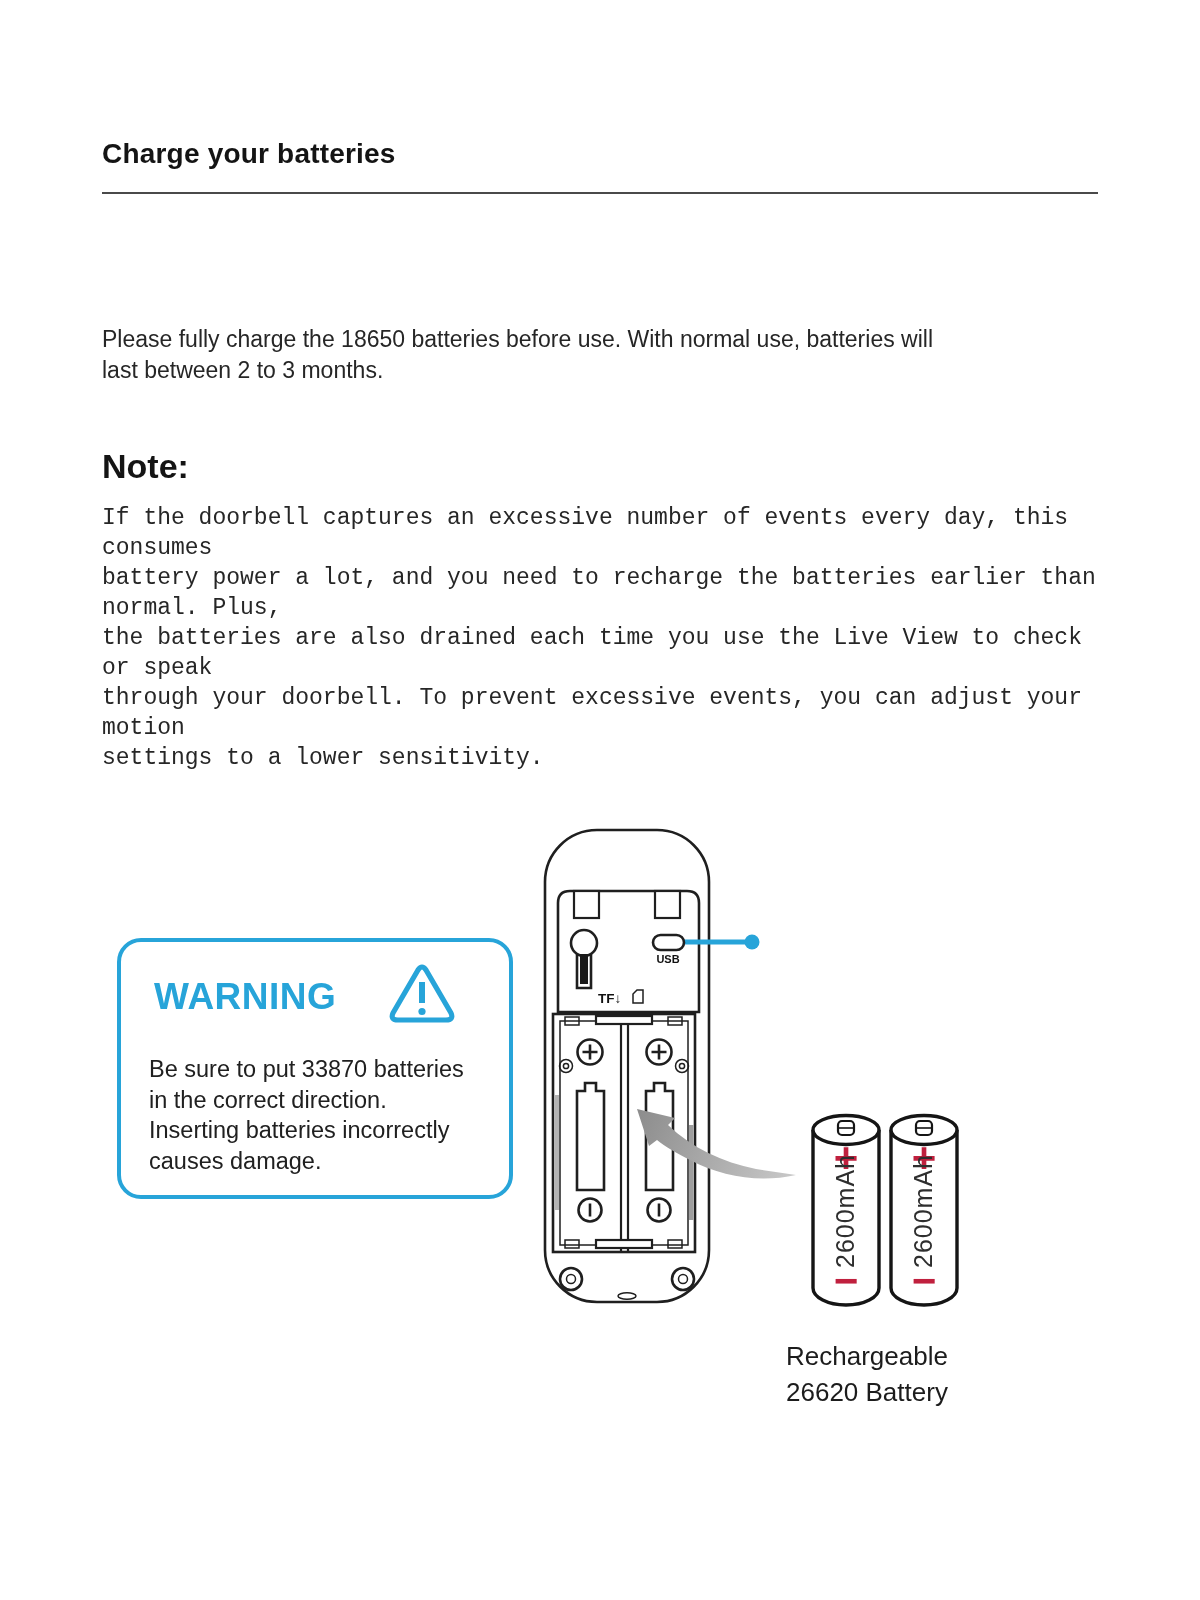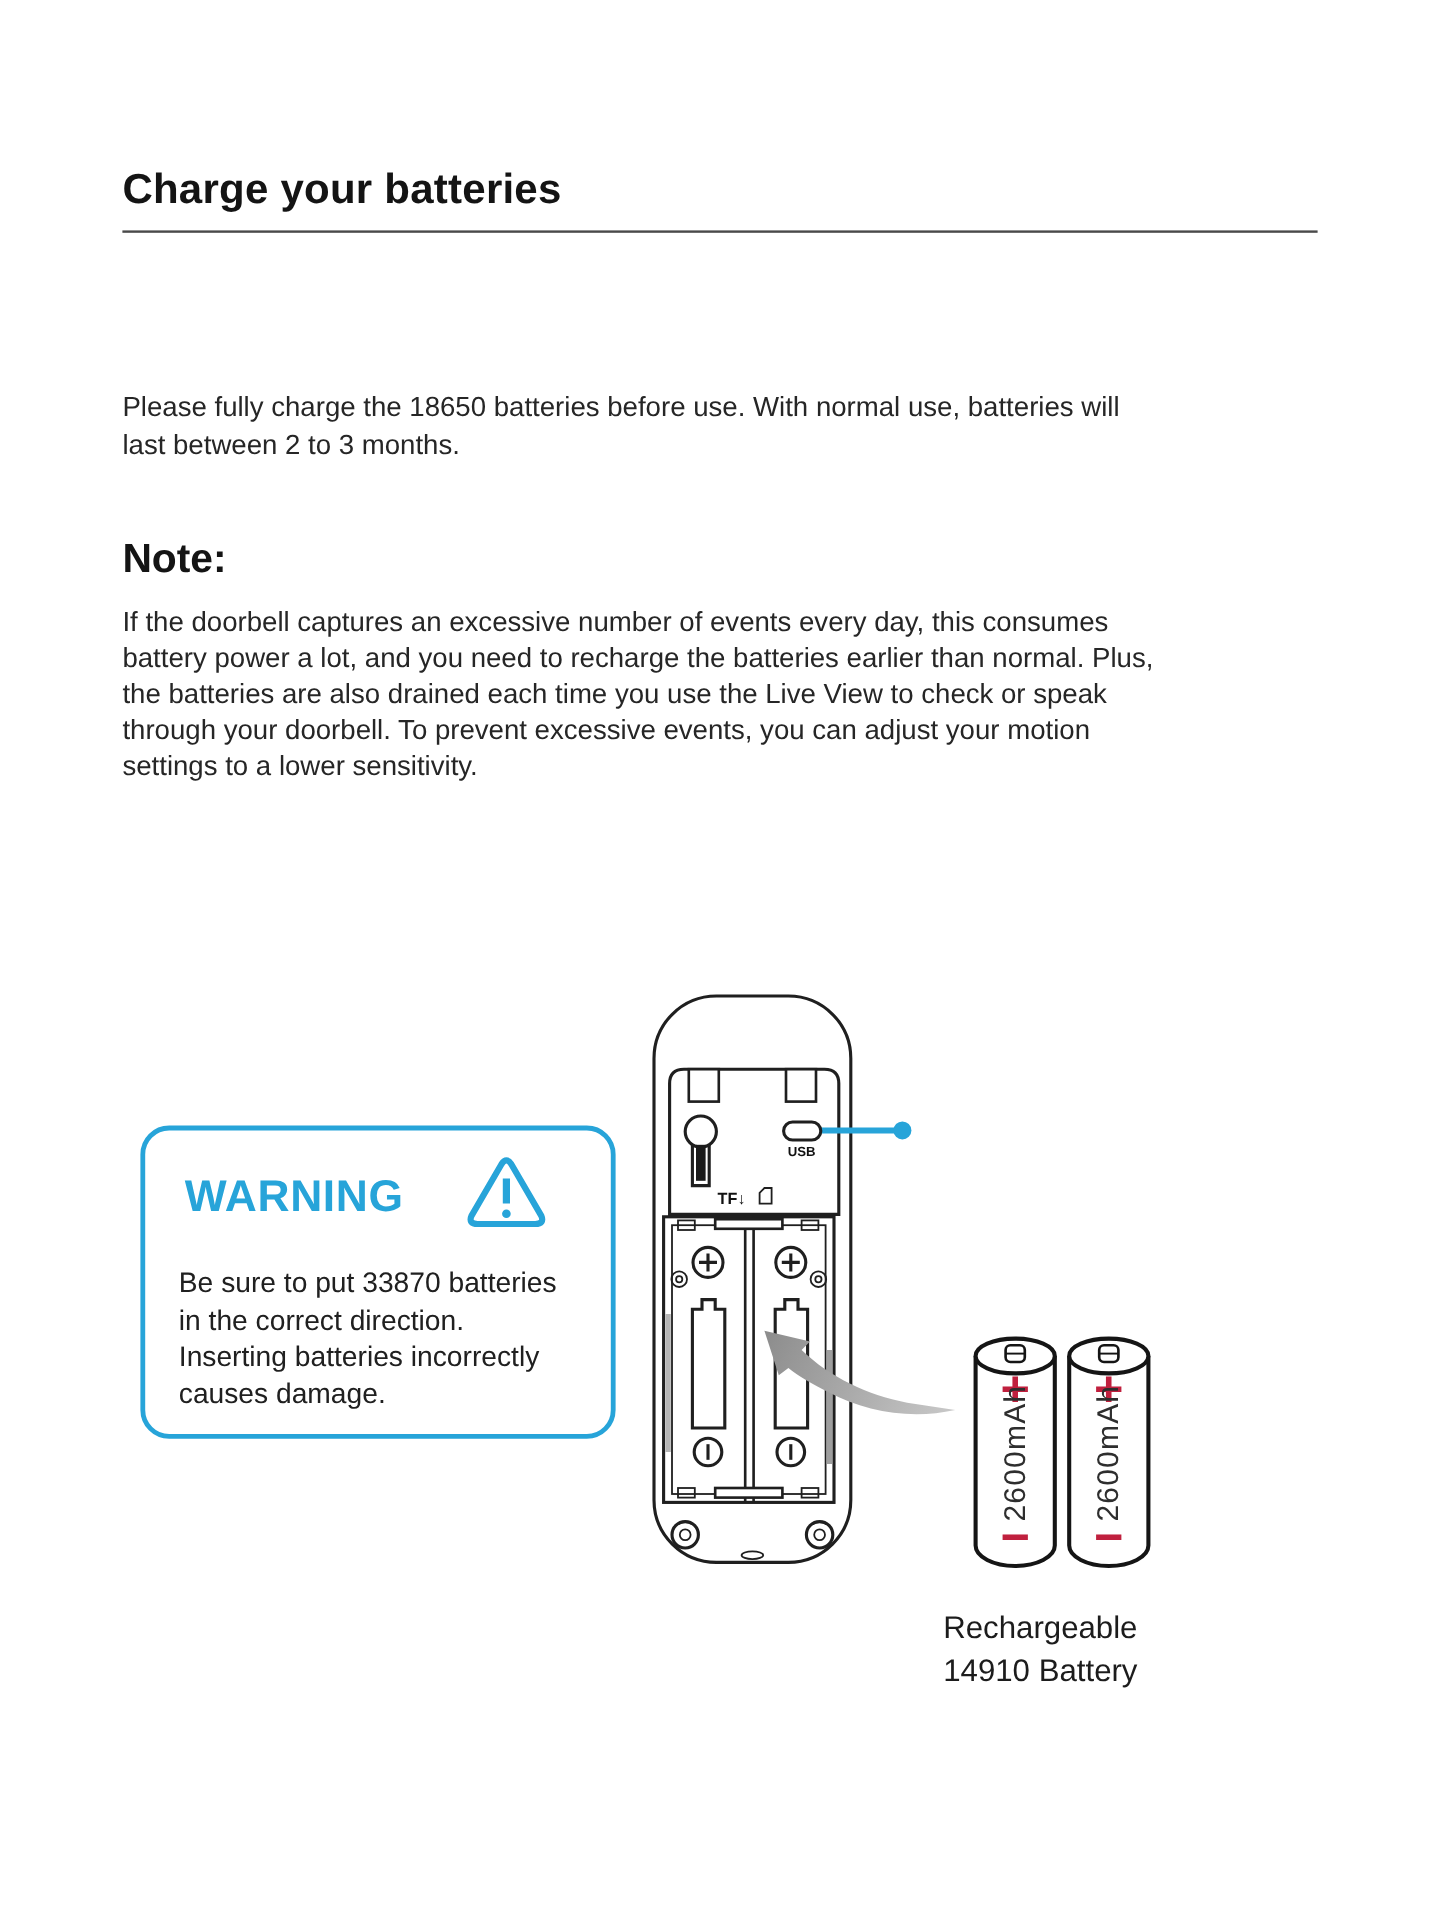--- a/index.html
+++ b/index.html
@@ -3,27 +3,27 @@
 <meta charset="utf-8">
 <style>
   html,body{margin:0;padding:0;background:#ffffff;}
   .page{
     position:relative;width:1200px;height:1600px;background:#ffffff;overflow:hidden;
     font-family:"Liberation Sans",sans-serif;color:#1c1c1c;
   }
   .abs{position:absolute;}
   .preline{white-space:pre-line;}
 
-  .doc-title{left:102px;top:138px;font-size:35px;font-weight:800;color:#141414;letter-spacing:.2px;}
+  .doc-title{left:102px;top:138px;font-size:28px;font-weight:800;color:#141414;letter-spacing:.2px;}
   .title-rule{left:102px;top:192px;width:996px;border-top:2px solid #4a4a4a;height:0;}
   .body-text{font-size:23px;line-height:31px;color:#262626;}
   .p1{left:102px;top:234px;width:1000px;}
   .p2{left:102px;top:324px;width:1000px;}
   .note-heading{left:102px;top:447px;font-size:34px;font-weight:800;color:#141414;}
-  .note-body{left:102px;top:503px;width:1000px;line-height:30px;}
+  .note-body{left:102px;top:503px;width:1000px;line-height:30px;font-family:Liberation Mono, monospace;}
 
   .warning-box{
     left:117px;top:938px;width:396px;height:261px;box-sizing:border-box;
     border:4px solid var(--accent,#27a4d9);border-radius:24px;background:#fff;
   }
   .warning-title{left:33px;top:36px;font-size:37px;font-weight:800;color:var(--accent,#27a4d9);letter-spacing:.5px;line-height:1;}
   .warning-tri{left:268px;top:20px;}
   .warning-body{left:28px;top:112px;font-size:23.5px;line-height:30.5px;color:#202020;}
 
   .callout{left:775px;top:924px;font-size:28px;font-weight:800;line-height:35px;color:var(--accent,#27a4d9);}
@@ -170,15 +170,15 @@
       <rect x="916" y="1121" width="16" height="14" rx="4" class="batthin"></rect>
       <line x1="916" y1="1128" x2="932" y2="1128" stroke="#151515" stroke-width="1.6"></line>
       <text x="924" y="1172" text-anchor="middle" font-size="42" class="pole">+</text>
       <text transform="translate(932,1268) rotate(-90)" font-size="25" class="cap-text">2600mAh</text>
       <text x="924" y="1295" text-anchor="middle" font-size="42" class="pole">−</text>
     </g>
   </svg>
 
 
   <div class="abs caption preline">Rechargeable
-14910 Battery</div>
+26620 Battery</div>
 
 </div>
 
 </body></html>

